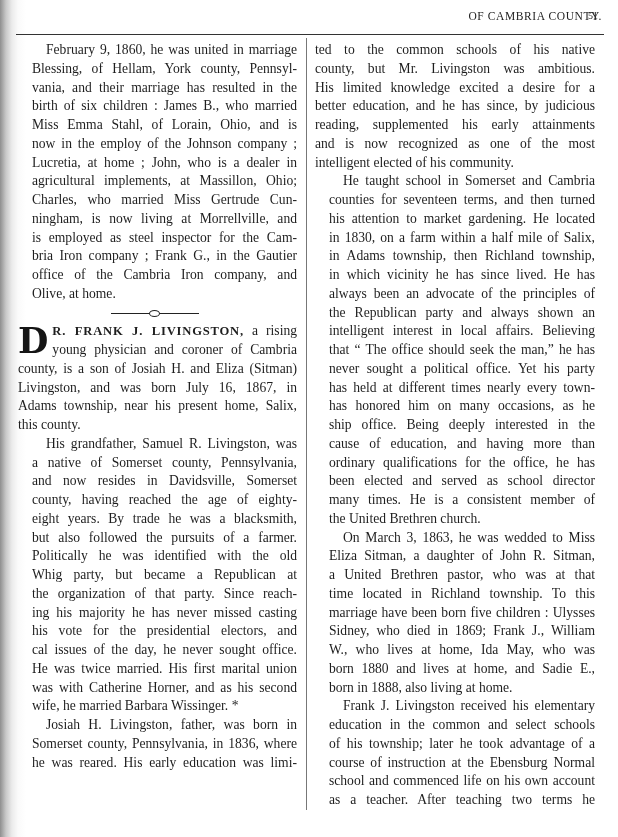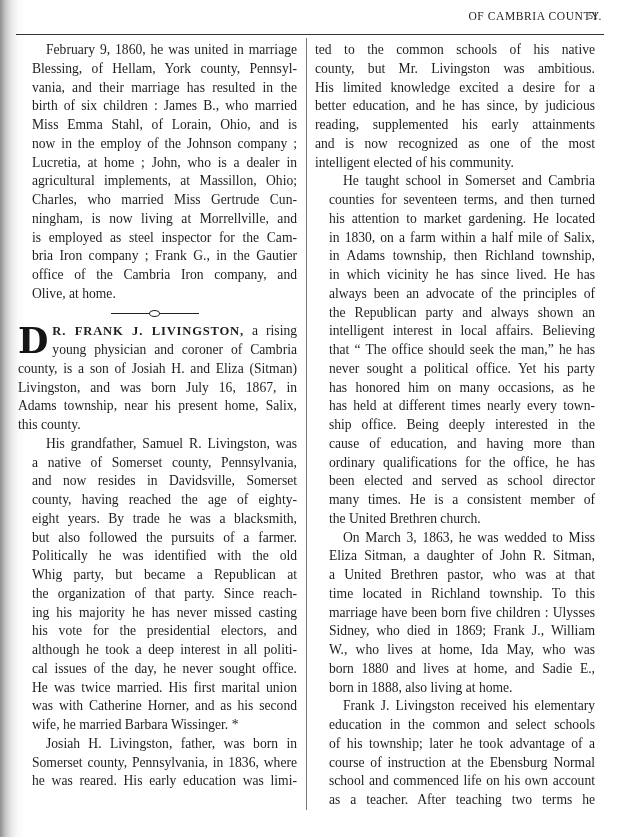--- a/index.html
+++ b/index.html
@@ -107,21 +107,20 @@
         <span class="line">a native of Somerset county, Pennsylvania,</span>
         <span class="line">and now resides in Davidsville, Somerset</span>
         <span class="line">county, having reached the age of eighty-</span>
         <span class="line">eight years. By trade he was a blacksmith,</span>
         <span class="line">but also followed the pursuits of a farmer.</span>
         <span class="line">Politically he was identified with the old</span>
         <span class="line">Whig party, but became a Republican at</span>
         <span class="line">the organization of that party. Since reach-</span>
         <span class="line">ing his majority he has never missed casting</span>
         <span class="line">his vote for the presidential electors, and</span>
-        <span class="line">although he took a deep interest in all politi-</span>
         <span class="line">cal issues of the day, he never sought office.</span>
         <span class="line">He was twice married. His first marital union</span>
         <span class="line">was with Catherine Horner, and as his second</span>
         <span class="line last">wife, he married Barbara Wissinger. *</span>
       </p>
     <p class="indent">
         <span class="line" style="padding-left: 14px;">Josiah H. Livingston, father, was born in</span>
         <span class="line">Somerset county, Pennsylvania, in 1836, where</span>
         <span class="line">he was reared. His early education was limi-</span>
       </p>
@@ -142,22 +141,22 @@
         <span class="line">counties for seventeen terms, and then turned</span>
         <span class="line">his attention to market gardening. He located</span>
         <span class="line">in 1830, on a farm within a half mile of Salix,</span>
         <span class="line">in Adams township, then Richland township,</span>
         <span class="line">in which vicinity he has since lived. He has</span>
         <span class="line">always been an advocate of the principles of</span>
         <span class="line">the Republican party and always shown an</span>
         <span class="line">intelligent interest in local affairs. Believing</span>
         <span class="line">that “ The office should seek the man,” he has</span>
         <span class="line">never sought a political office. Yet his party</span>
+        <span class="line">has held at different times nearly every town-</span>
         <span class="line">has honored him on many occasions, as he</span>
-        <span class="line">has held at different times nearly every town-</span>
         <span class="line">ship office. Being deeply interested in the</span>
         <span class="line">cause of education, and having more than</span>
         <span class="line">ordinary qualifications for the office, he has</span>
         <span class="line">been elected and served as school director</span>
         <span class="line">many times. He is a consistent member of</span>
         <span class="line last">the United Brethren church.</span>
       </p>
     <p class="indent">
         <span class="line" style="padding-left: 14px;">On March 3, 1863, he was wedded to Miss</span>
         <span class="line">Eliza Sitman, a daughter of John R. Sitman,</span>

